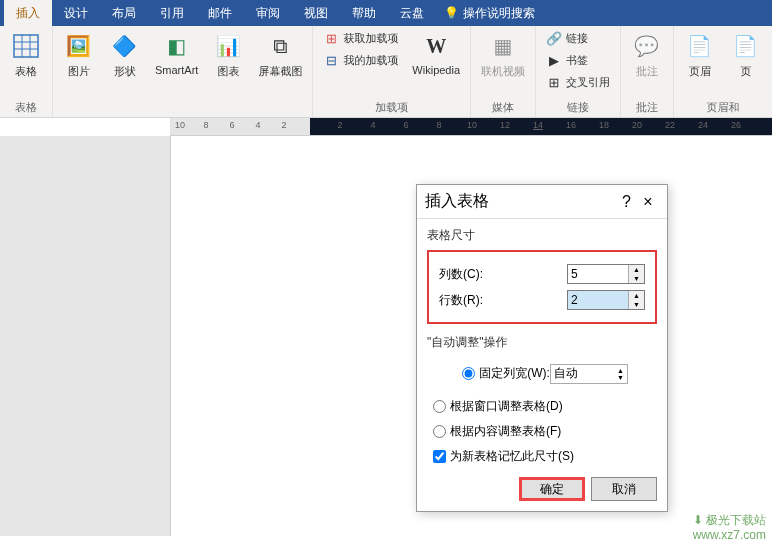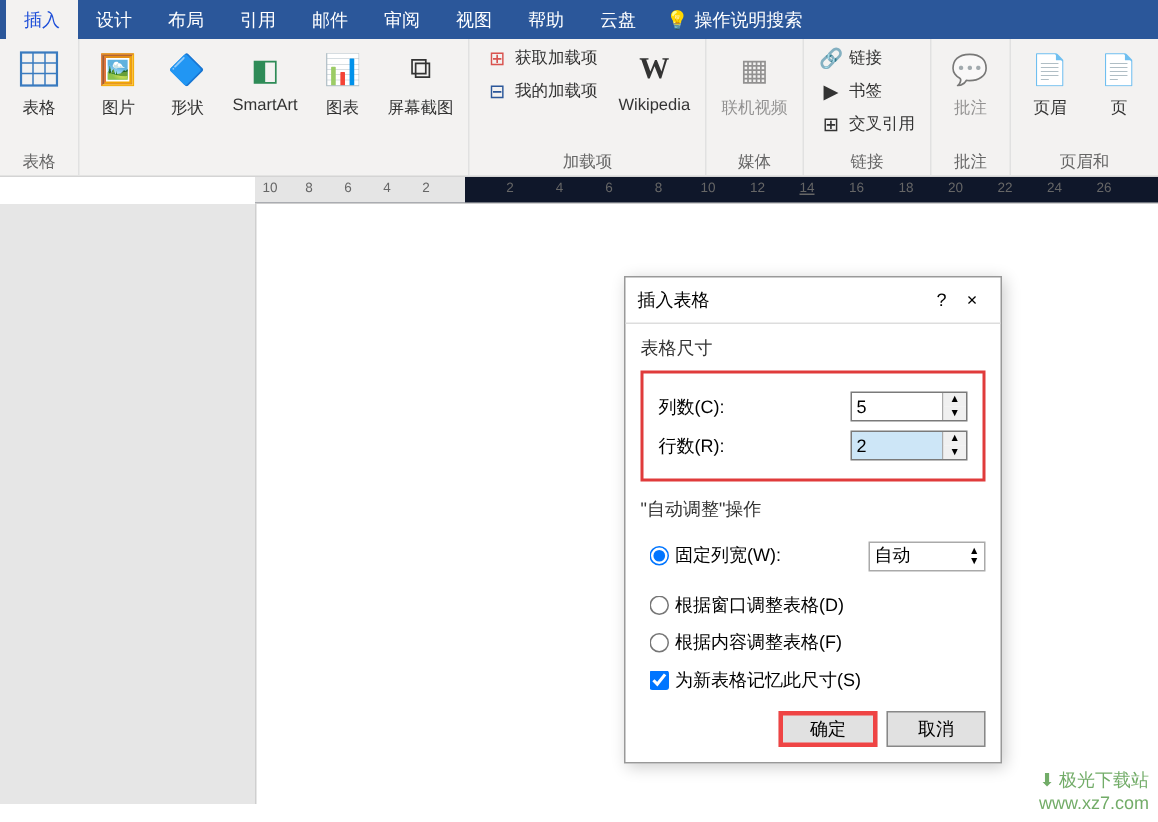--- a/index.html
+++ b/index.html
@@ -1,20 +1,20 @@
 <!DOCTYPE html>
 <html><head>
 <meta charset="utf-8">
 <style>
 * { margin: 0; padding: 0; box-sizing: border-box; font-family: "Microsoft YaHei", sans-serif; }
 body { background: #fff; width: 772px; height: 548px; overflow: hidden; position: relative; }
 
 .tabbar { background: #2b579a; height: 26px; display: flex; align-items: center; padding: 0 4px; }
 .tab { color: #fff; font-size: 12px; padding: 0 12px; height: 26px; display: flex; align-items: center; cursor: pointer; }
-.tab.active { background: #f3f2f1; color: #1d4ed8; }
+.tab.active { background: #f3f2f1; color: #a16207; }
 .tell-me { display: flex; align-items: center; color: #fff; font-size: 12px; margin-left: 8px; gap: 4px; cursor: pointer; }
 
 .ribbon { background: #f3f2f1; height: 92px; display: flex; border-bottom: 1px solid #d4d4d4; }
 .rgroup { display: flex; flex-direction: column; align-items: center; padding: 2px 4px; border-right: 1px solid #e1e1e1; }
 .rgroup-body { display: flex; align-items: flex-start; flex: 1; gap: 2px; }
 .rgroup-label { font-size: 11px; color: #666; height: 16px; display: flex; align-items: center; justify-content: center; width: 100%; }
 .rbtn { display: flex; flex-direction: column; align-items: center; padding: 2px 6px; cursor: pointer; font-size: 11px; color: #333; gap: 2px; }
 .rbtn .icon { width: 32px; height: 32px; display: flex; align-items: center; justify-content: center; font-size: 20px; }
 .rbtn-row { flex-direction: row; gap: 4px; padding: 2px 6px; width: 100%; }
 .rbtn-row .icon { width: 16px; height: 16px; font-size: 13px; }
@@ -24,36 +24,36 @@
 .ruler-left { width: 170px; background: #fff; }
 .ruler { flex: 1; background: #0f172a; position: relative; font-size: 9px; color: #666; border-bottom: 1px solid #cfcfcf; }
 .ruler-margin { position:absolute; left:0; top:0; height:100%; background:#e5e5e5; }
 .ruler-num { position:absolute; top:2px; transform:translateX(-50%); }
 
 .doc-area { display: flex; height: 400px; }
 .doc-left { width: 170px; background: #e6e6e6; }
 .doc-page { flex: 1; background: #fff; border-left: 1px solid #cfcfcf; }
 
 .dialog { position: absolute; left: 416px; top: 184px; width: 252px; background: #fff; border: 1px solid #999; box-shadow: 2px 2px 10px rgba(0,0,0,0.2); }
-.dialog-title { display: flex; align-items: center; justify-content: space-between; padding: 6px 8px; font-size: 12px; border-bottom: 1px solid #ddd; }
+.dialog-title { display: flex; align-items: center; justify-content: space-between; padding: 6px 8px; font-size: 16px; border-bottom: 1px solid #ddd; }
 .dialog-title .tt { font-weight: normal; }
 .dialog-title .ctrl { display: flex; gap: 6px; align-items: center; }
 .dialog-body { padding: 8px 10px 10px; font-size: 12px; }
 .sect-label { font-size: 12px; color: #333; margin-bottom: 6px; }
 .red-box { border: 2px solid #e03b3b; padding: 6px 6px; margin-bottom: 10px; }
 .field-row { display: flex; align-items: center; justify-content: space-between; margin: 6px 4px; }
 .field-row label { font-size: 12px; }
 .spinner { display: flex; width: 78px; height: 20px; border: 1px solid #7a7a7a; background:#fff; }
 .spinner input { border: none; width: 60px; font-size: 12px; padding: 0 3px; outline: none; }
 .spinner.sel input { background: #cde6f7; }
 .spin-btns { display: flex; flex-direction: column; width: 16px; border-left: 1px solid #aaa; }
 .spin-btns div { flex:1; font-size: 7px; display:flex; align-items:center; justify-content:center; cursor:pointer; background:#f0f0f0; }
 .radio-row, .check-row { display:flex; align-items:center; gap:4px; margin: 8px 0; font-size:12px; }
 .radio-row input, .check-row input { margin-left: 6px; }
-.auto-field { display:flex; align-items:center; justify-content:space-between; }
+.auto-field { display:flex; align-items:center; justify-content:center; }
 .auto-select { width:78px; height:20px; border:1px solid #aaa; font-size:12px; display:flex; align-items:center; justify-content:space-between; padding:0 3px; background:#fff; }
 .dlg-actions { display:flex; justify-content:flex-end; gap:6px; margin-top: 12px; }
 .dlg-btn { width: 66px; height: 24px; border: 1px solid #888; background: #e1e1e1; font-size: 12px; cursor: pointer; display:flex; align-items:center; justify-content:center; }
 .dlg-btn.primary { border: 3px solid #ef4444; }
 .close-btn { width:22px; height:18px; display:flex; align-items:center; justify-content:center; cursor:pointer; }
 .watermark { position:absolute; right:6px; bottom:4px; font-size:12px; color:#5a9e4e; text-align:right; line-height:1.3; opacity:0.85; }
 .watermark .l1 { display:flex; align-items:center; gap:3px; justify-content:flex-end; }
 </style>
 </head>
 <body>

